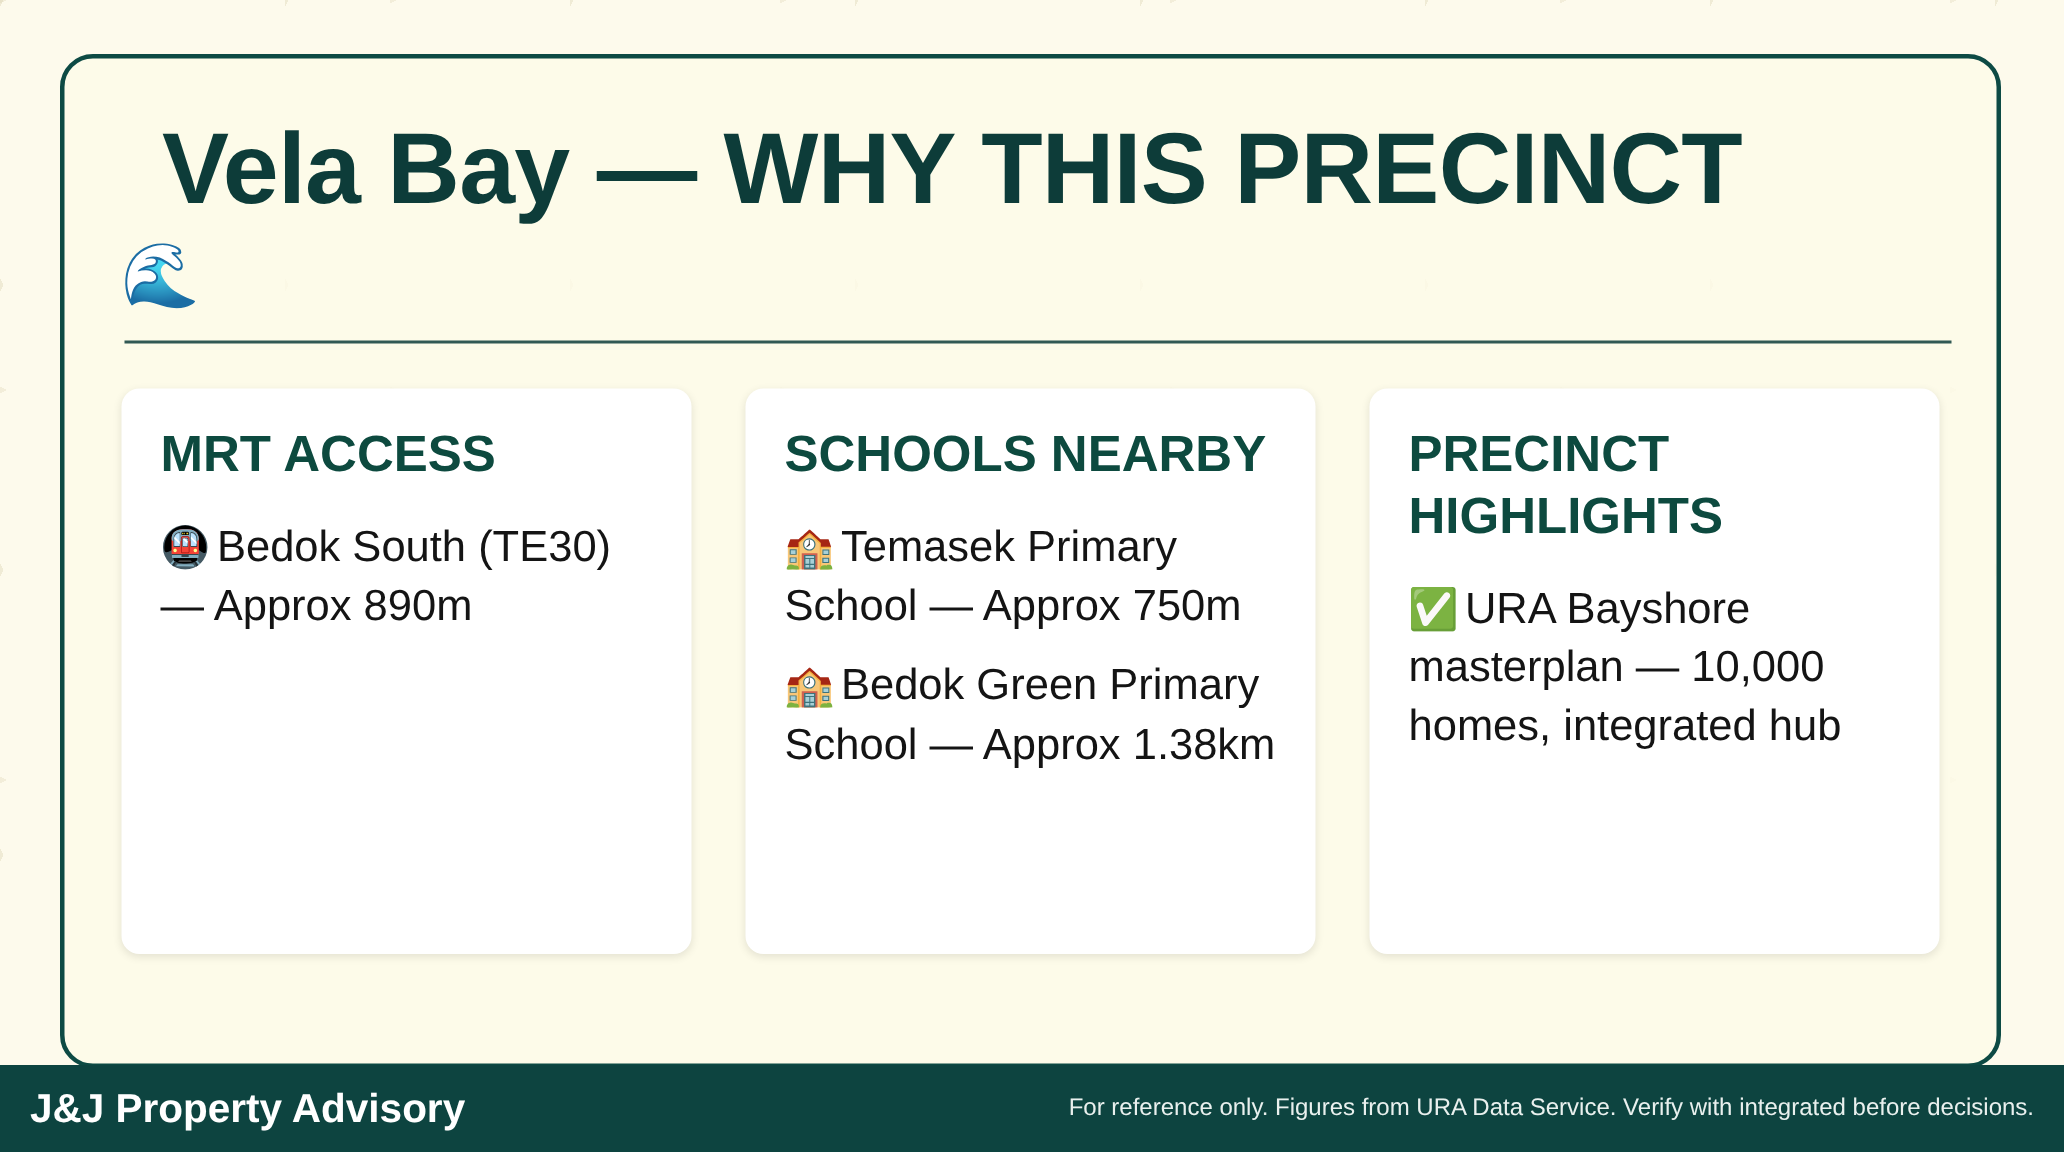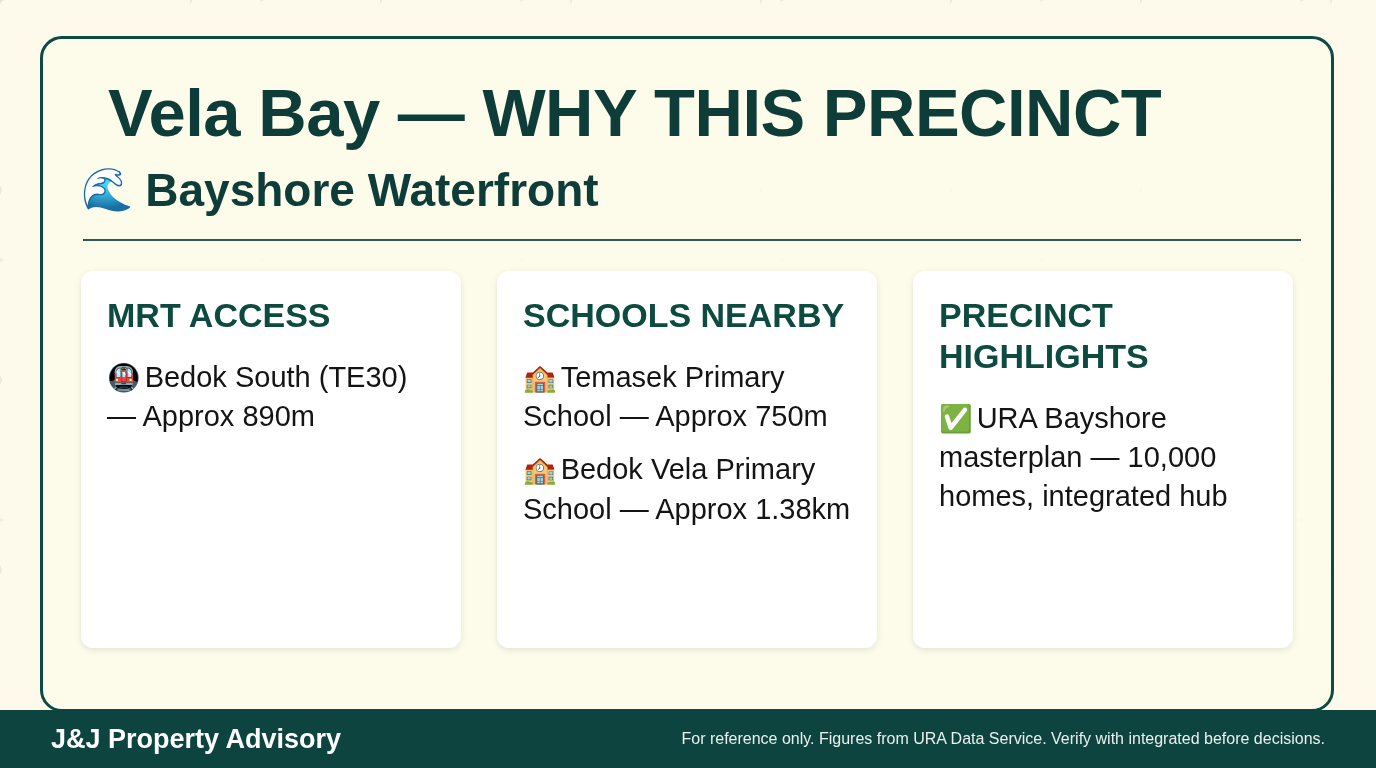--- a/index.html
+++ b/index.html
@@ -90,21 +90,21 @@
   }
   .item .emoji { font-size: 27px; margin-right: 4px; }
   .footer {
     position: absolute;
     left: 0; bottom: 0;
     width: 1376px; height: 58px;
     background: #0d4440;
     display: flex;
     align-items: center;
     justify-content: space-between;
-    padding: 0 51px;
+    padding: 0 20px;
   }
   .footer .brand {
     color: #ffffff;
     font-size: 27px;
     font-weight: bold;
   }
   .footer .note {
     color: #e9f0ee;
     font-size: 16px;
   }
@@ -114,41 +114,40 @@
 
 <div id="root">
   <div class="bg-pattern"></div>
 
   <div class="card-frame">
 
     <div class="title">Vela Bay — WHY THIS PRECINCT</div>
 
     <div class="subtitle">
       <span class="emoji">🌊</span>
-      <span>Bayshore Waterfront</span>
     </div>
 
     <div class="divider"></div>
 
     <div class="cards">
 
       <div class="col">
         <h3>MRT ACCESS</h3>
         <div class="item">
           <span class="emoji">🚇</span><span>Bedok South (TE30) — Approx 890m</span>
         </div>
       </div>
 
       <div class="col">
         <h3>SCHOOLS NEARBY</h3>
         <div class="item">
           <span class="emoji">🏫</span><span>Temasek Primary School — Approx 750m</span>
         </div>
         <div class="item">
-          <span class="emoji">🏫</span><span>Bedok Vela Primary School — Approx 1.38km</span>
+          <span class="emoji">🏫</span><span>Bedok Green Primary School — Approx 1.38km</span>
         </div>
       </div>
 
       <div class="col">
         <h3>PRECINCT HIGHLIGHTS</h3>
         <div class="item">
           <span class="emoji">✅</span><span>URA Bayshore masterplan — 10,000 homes, integrated hub</span>
         </div>
       </div>
 

